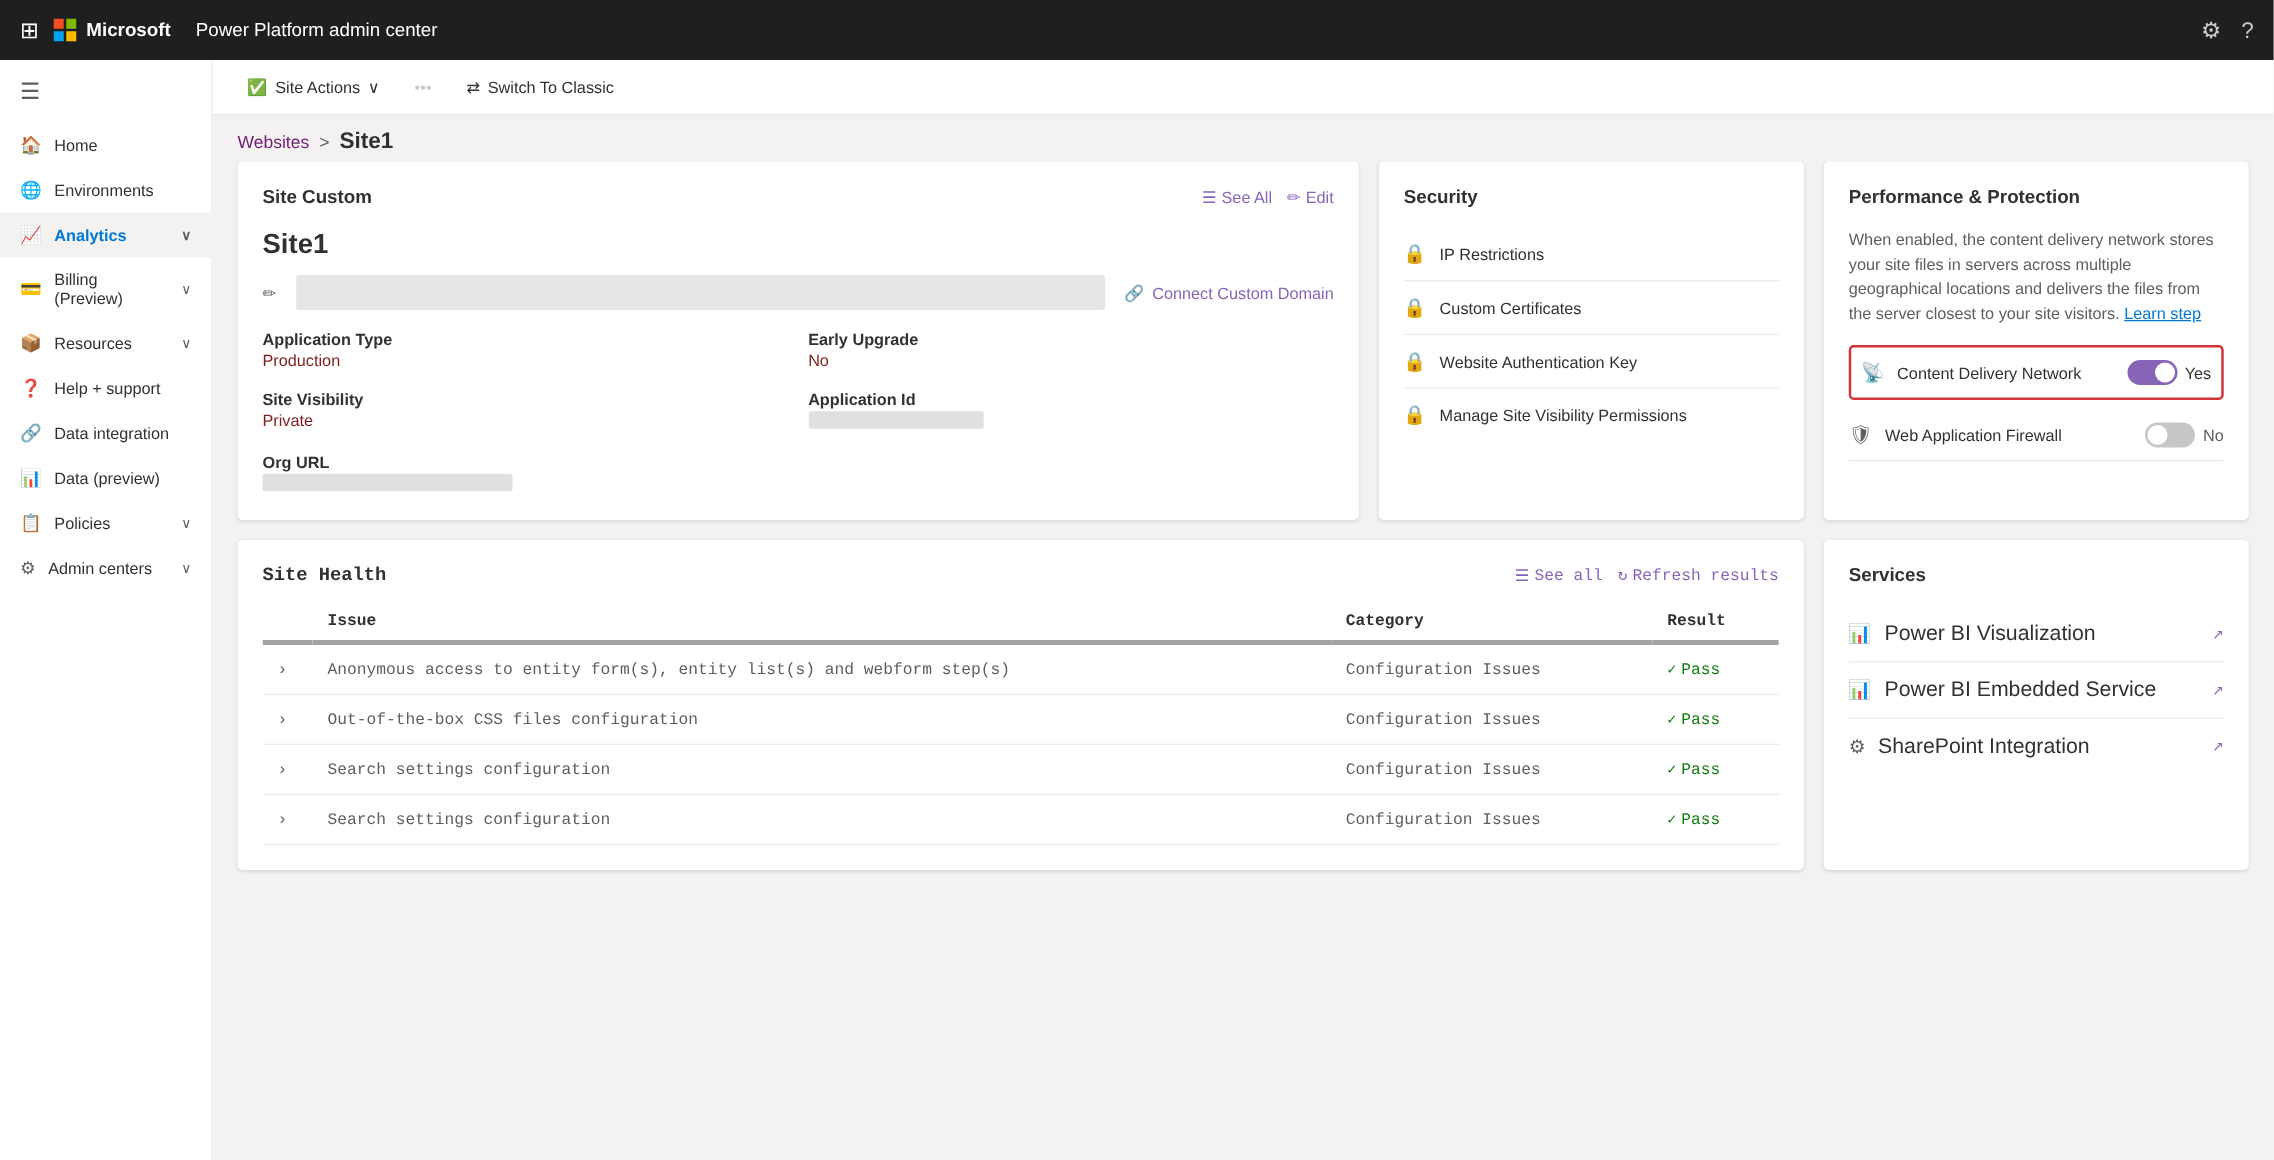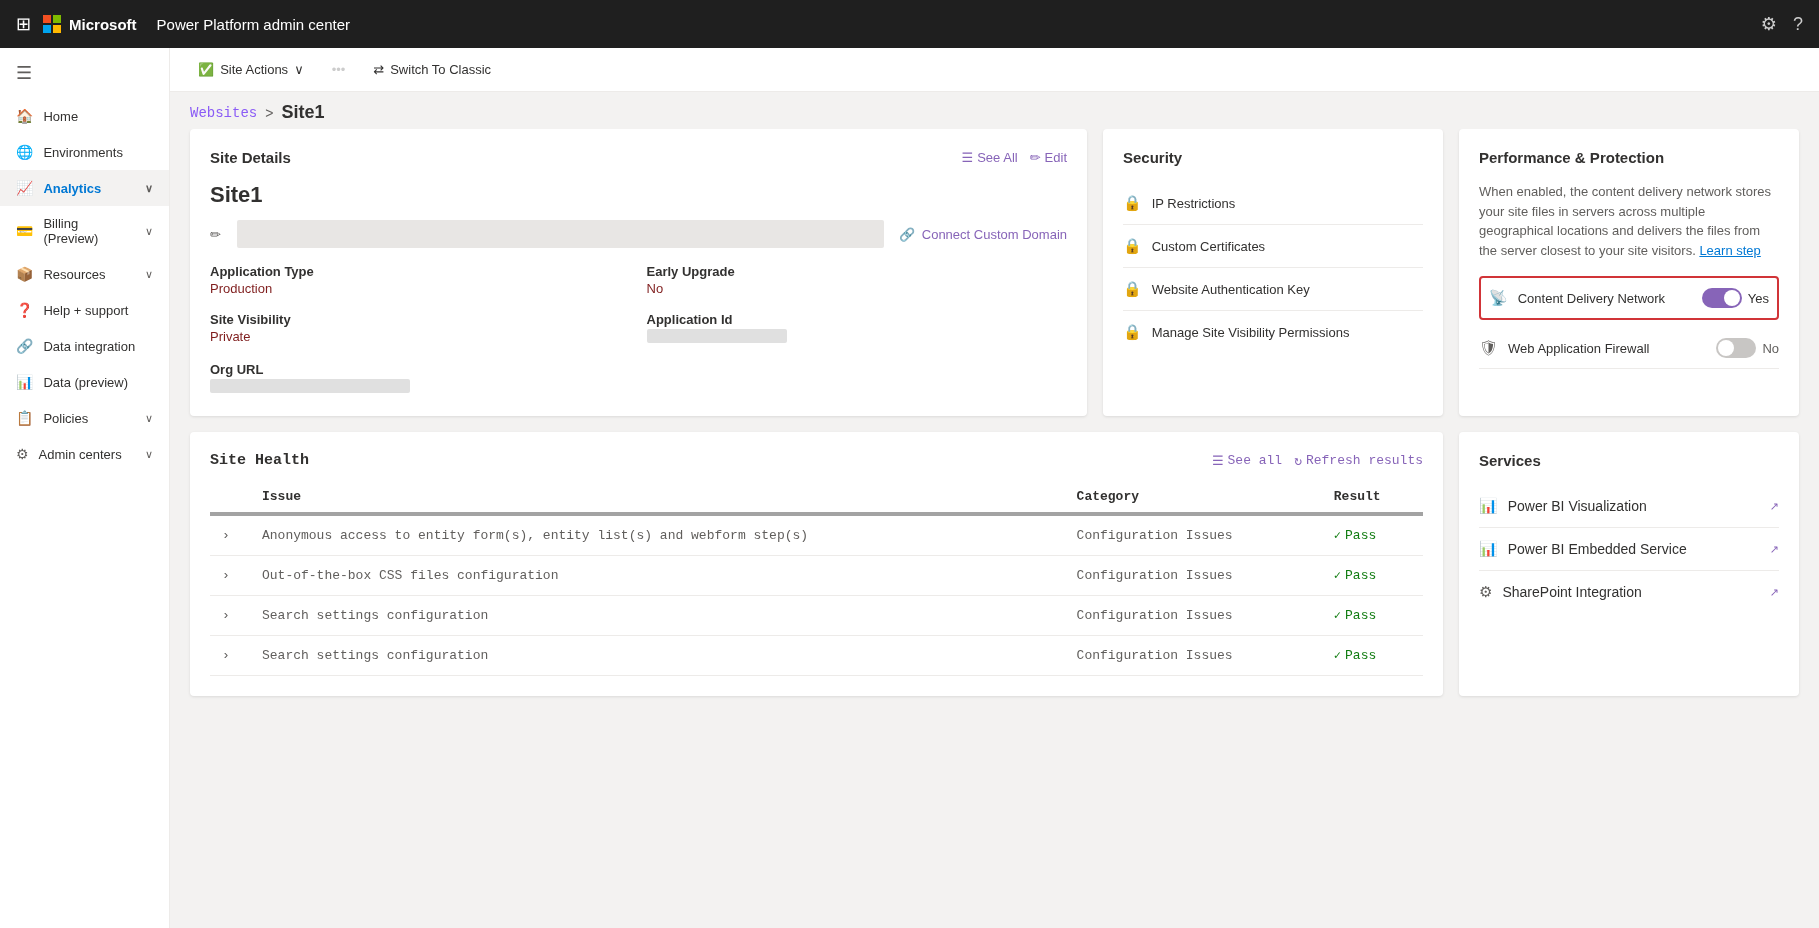--- a/index.html
+++ b/index.html
@@ -34,21 +34,21 @@
     
     .content-area { flex: 1; display: flex; flex-direction: column; overflow: hidden; background: #f3f2f1; }
 
     
     .action-bar { background: #fff; border-bottom: 1px solid #edebe9; padding: 10px 20px; display: flex; align-items: center; gap: 20px; flex-shrink: 0; }
     .action-btn { display: flex; align-items: center; gap: 6px; cursor: pointer; color: #323130; font-size: 13px; padding: 4px 8px; border-radius: 2px; }
     .action-divider { color: #ccc; }
 
     
     .breadcrumb { padding: 10px 20px 6px; display: flex; align-items: center; gap: 8px; font-size: 14px; color: #605e5c; }
-    .breadcrumb-link { color: #8b5cf6; cursor: pointer; font-family: Liberation Mono, monospace; }
+    .breadcrumb-link { color: #701a75; cursor: pointer; }
     .breadcrumb-sep { color: #605e5c; }
     .breadcrumb-current { font-size: 18px; font-weight: 600; color: #323130; }
 
     
     .page-content { flex: 1; overflow-y: auto; padding: 0 20px 20px; display: grid; grid-template-columns: 1fr 340px 340px; gap: 16px; align-content: start; }
 
     
     .card { background: #fff; border-radius: 4px; box-shadow: 0 1px 3px rgba(0,0,0,0.1); padding: 20px; }
     .card-header { display: flex; align-items: center; justify-content: space-between; margin-bottom: 16px; }
     .card-title { font-size: 15px; font-weight: 600; color: #323130; }
@@ -93,21 +93,21 @@
     .health-table { width: 100%; border-collapse: collapse; }
     .health-table th { text-align: left; padding: 8px 12px; font-weight: 600; font-size: 13px; color: #323130; border-bottom: 4px solid #a3a3a3; }
     .health-table td { padding: 12px 12px; font-size: 13px; color: #605e5c; border-bottom: 1px solid #edebe9; }
     .expand-chevron { color: #605e5c; cursor: pointer; }
     .pass-badge { display: flex; align-items: center; gap: 4px; color: #107c10; }
 
     
     .service-item { display: flex; align-items: center; gap: 10px; padding: 12px 0; border-bottom: 1px solid #edebe9; cursor: pointer; }
     .service-item:last-child { border-bottom: none; }
     .service-item-icon { color: #605e5c; font-size: 15px; }
-    .service-item-label { font-size: 14px; color: #323130; flex: 1; }
+    .service-item-label { font-size: 17px; color: #323130; flex: 1; }
     .service-external { color: #8764b8; font-size: 11px; }
 
     .perf-card { grid-column: 3; grid-row: 1; }
     .security-card { grid-column: 2; grid-row: 1; }
     .site-details-card { grid-column: 1; grid-row: 1; }
     .health-card { grid-column: 1 / 3; grid-row: 2; font-family: Liberation Mono, monospace; }
     .services-card { grid-column: 3; grid-row: 2; }
   </style>
 </head>
 <body>
@@ -199,21 +199,21 @@
     <div class="breadcrumb">
       <span class="breadcrumb-link">Websites</span>
       <span class="breadcrumb-sep">&gt;</span>
       <span class="breadcrumb-current">Site1</span>
     </div>
 
     <div class="page-content">
 
       <div class="card site-details-card">
         <div class="card-header">
-          <span class="card-title">Site Details</span>
+          <span class="card-title">Site Custom</span>
           <div class="card-actions">
             <div class="card-action-btn">
               <span>☰</span>
               <span>See All</span>
             </div>
             <div class="card-action-btn">
               <span>✏</span>
               <span>Edit</span>
             </div>
           </div>

